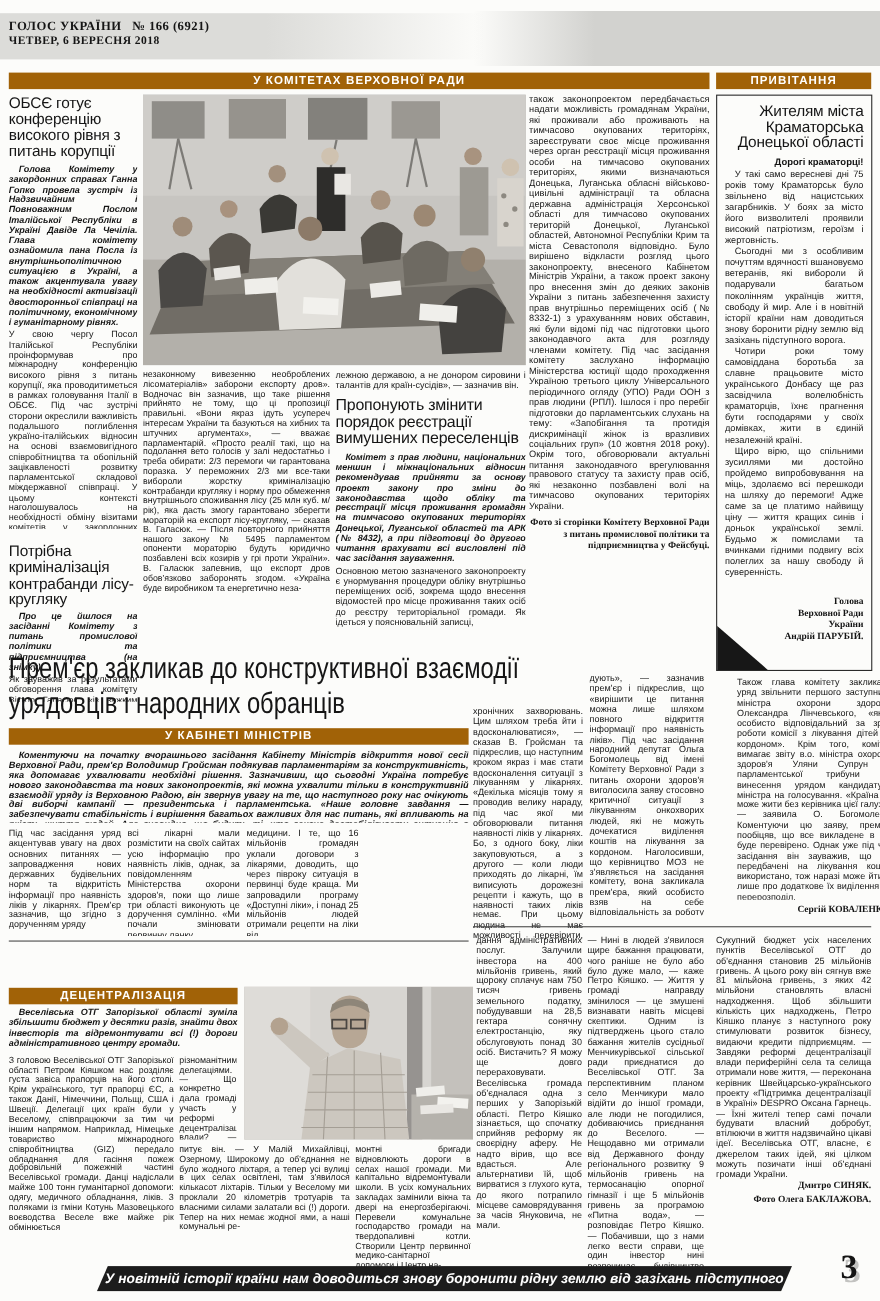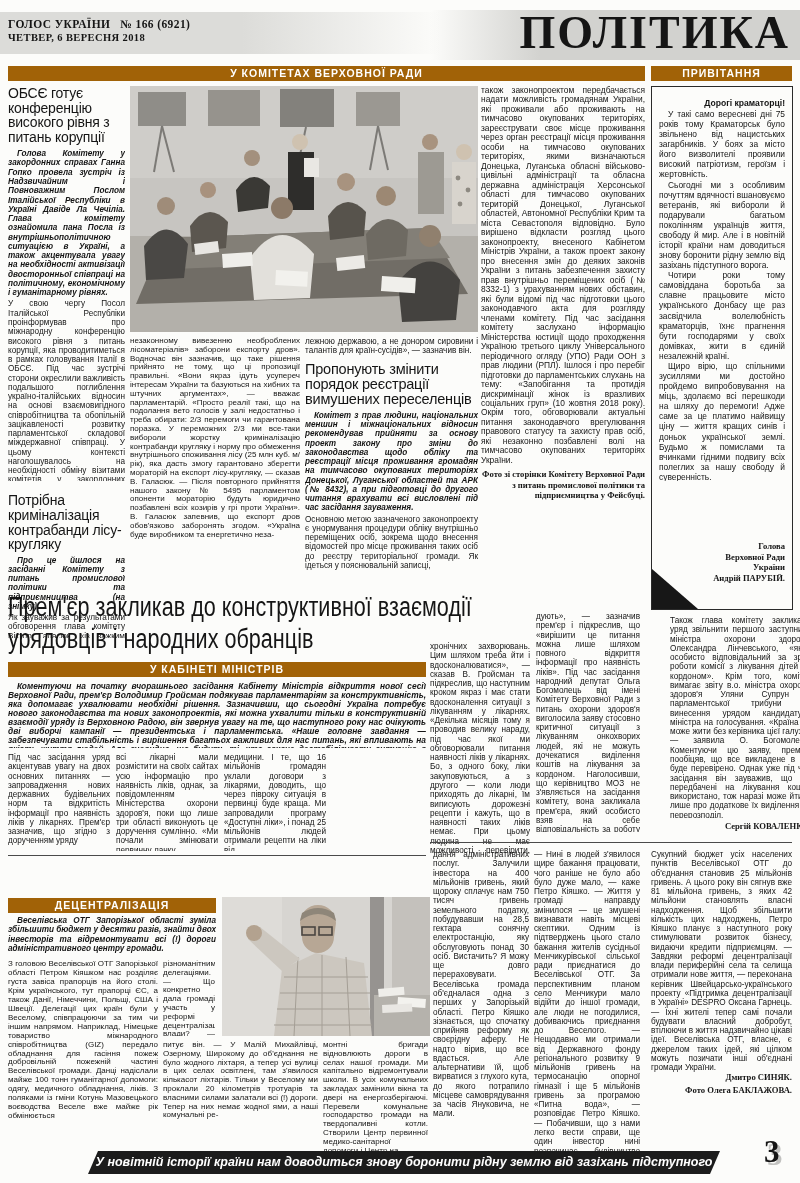--- a/index.html
+++ b/index.html
@@ -37,21 +37,20 @@
 
   <div class="abs band-l" style="left:0;top:12px;width:440px;height:42px;"></div>
   <div class="abs band-r" style="left:430px;top:10px;width:370px;height:50px;"></div>
 
   <div class="abs serif" style="left:8px;top:18px;font-weight:bold;font-size:11.5px;letter-spacing:.4px;">
     <span>ГОЛОС УКРАЇНИ</span>&nbsp;&nbsp;
     <span>№ 166 (6921)</span>
     <div style="font-size:10.5px;margin-top:2px;">ЧЕТВЕР, 6 ВЕРЕСНЯ 2018</div>
   </div>
 
-  <div class="abs serif" style="right:10px;top:6px;font-weight:bold;font-size:46px;letter-spacing:2px;">ПОЛІТИКА</div>
 
   <div class="abs bar" style="left:8px;top:66px;width:637px;">У КОМІТЕТАХ ВЕРХОВНОЇ РАДИ</div>
   <div class="abs bar" style="left:651px;top:66px;width:141px;">ПРИВІТАННЯ</div>
 
   <div class="abs" style="left:8px;top:86px;width:117px;height:552px;overflow:hidden;">
     <div class="h-art" style="font-size:14px;">ОБСЄ готує конференцію високого рівня з питань корупції</div>
     <div class="body-txt lead" style="margin-top:5px;">Голова Комітету у закордонних справах Ганна Гопко провела зустріч із Надзвичайним і Повноважним Послом Італійської Республіки в Україні Давіде Ла Чечіліа. Глава комітету ознайомила пана Посла із внутрішньополітичною ситуацією в Україні, а також акцентувала увагу на необхідності активізації двосторонньої співпраці на політичному, економічному і гуманітарному рівнях.</div>
     <div class="body-txt" style="margin-top:2px;max-height:182px;">У свою чергу Посол Італійської Республіки проінформував про міжнародну конференцію високого рівня з питань корупції, яка проводитиметься в рамках головування Італії в ОБСЄ. Під час зустрічі сторони окреслили важливість подальшого поглиблення україно-італійських відносин на основі взаємовигідного співробітництва та обопільній зацікавленості розвитку парламентської складової міждержавної співпраці. У цьому контексті наголошувалось на необхідності обміну візитами комітетів у закордонних справах обох парламентів.</div>
     <div class="h-art" style="font-size:14px;margin-top:12px;">Потрібна криміналізація контрабанди лісу-кругляку</div>
     <div class="body-txt lead" style="margin-top:4px;">Про це йшлося на засіданні Комітету з питань промислової політики та підприємництва (на знімку).</div>
@@ -114,20 +113,21 @@
     <div class="body-txt lead" style="margin-top:4px;">Комітет з прав людини, національних меншин і міжнаціональних відносин рекомендував прийняти за основу проект закону про зміни до законодавства щодо обліку та реєстрації місця проживання громадян на тимчасово окупованих територіях Донецької, Луганської областей та АРК (№ 8432), а при підготовці до другого читання врахувати всі висловлені під час засідання зауваження.</div>
     <div class="body-txt" style="margin-top:2px;">Основною метою зазначеного законопроекту є унормування процедури обліку внутрішньо переміщених осіб, зокрема щодо внесення відомостей про місце проживання таких осіб до реєстру територіальної громади. Як ідеться у пояснювальній записці,</div>
   </div>
 
   <div class="abs" style="left:481px;top:86px;width:164px;height:522px;overflow:hidden;">
     <div class="body-txt" style="font-size:8.4px;max-height:432px;">також законопроектом передбачається надати можливість громадянам України, які проживали або проживають на тимчасово окупованих територіях, зареєструвати своє місце проживання через орган реєстрації місця проживання особи на тимчасово окупованих територіях, якими визначаються Донецька, Луганська обласні військово-цивільні адміністрації та обласна державна адміністрація Херсонської області для тимчасово окупованих територій Донецької, Луганської областей, Автономної Республіки Крим та міста Севастополя відповідно. Було вирішено відкласти розгляд цього законопроекту, внесеного Кабінетом Міністрів України, а також проект закону про внесення змін до деяких законів України з питань забезпечення захисту прав внутрішньо переміщених осіб (№ 8332-1) з урахуванням нових обставин, які були відомі під час підготовки цього законодавчого акта для розгляду членами комітету. Під час засідання комітету заслухано інформацію Міністерства юстиції щодо проходження Україною третього циклу Універсального періодичного огляду (УПО) Ради ООН з прав людини (РПЛ). Ішлося і про перебіг підготовки до парламентських слухань на тему: «Запобігання та протидія дискримінації жінок із вразливих соціальних груп» (10 жовтня 2018 року). Окрім того, обговорювали актуальні питання законодавчого врегулювання правового статусу та захисту прав осіб, які незаконно позбавлені волі на тимчасово окупованих територіях України.</div>
     <div class="credit" style="margin-top:4px;">Фото зі сторінки Комітету Верховної Ради з питань промислової політики та підприємництва у Фейсбуці.</div>
   </div>
 
   <div class="abs privit-box" style="left:651px;top:86px;width:142px;height:524px;">
+    <div class="h-art" style="font-size:14px;text-align:right;">Жителям міста Краматорська Донецької області</div>
     <div style="font-size:8.6px;font-weight:bold;text-align:right;margin-top:5px;">Дорогі краматорці!</div>
     <div class="body-txt" style="font-size:8.4px;line-height:1.2;margin-top:1px;max-height:372px;">
       <p class="gp">У такі само вересневі дні 75 років тому Краматорськ було звільнено від нацистських загарбників. У боях за місто його визволителі проявили високий патріотизм, героїзм і жертовність.</p>
       <p class="gp">Сьогодні ми з особливим почуттям вдячності вшановуємо ветеранів, які вибороли й подарували багатьом поколінням українців життя, свободу й мир. Але і в новітній історії країни нам доводиться знову боронити рідну землю від зазіхань підступного ворога.</p>
       <p class="gp">Чотири роки тому самовіддана боротьба за славне працьовите місто українського Донбасу ще раз засвідчила волелюбність краматорців, їхнє прагнення бути господарями у своїх домівках, жити в єдиній незалежній країні.</p>
       <p class="gp">Щиро вірю, що спільними зусиллями ми достойно пройдемо випробовування на міць, здолаємо всі перешкоди на шляху до перемоги! Адже саме за це платимо найвищу ціну — життя кращих синів і доньок української землі. Будьмо ж помислами та вчинками гідними подвигу всіх полеглих за нашу свободу й суверенність.</p>
 
     </div>
     <div class="credit" style="position:absolute;right:7px;bottom:26px;">
       <div>Голова</div>

